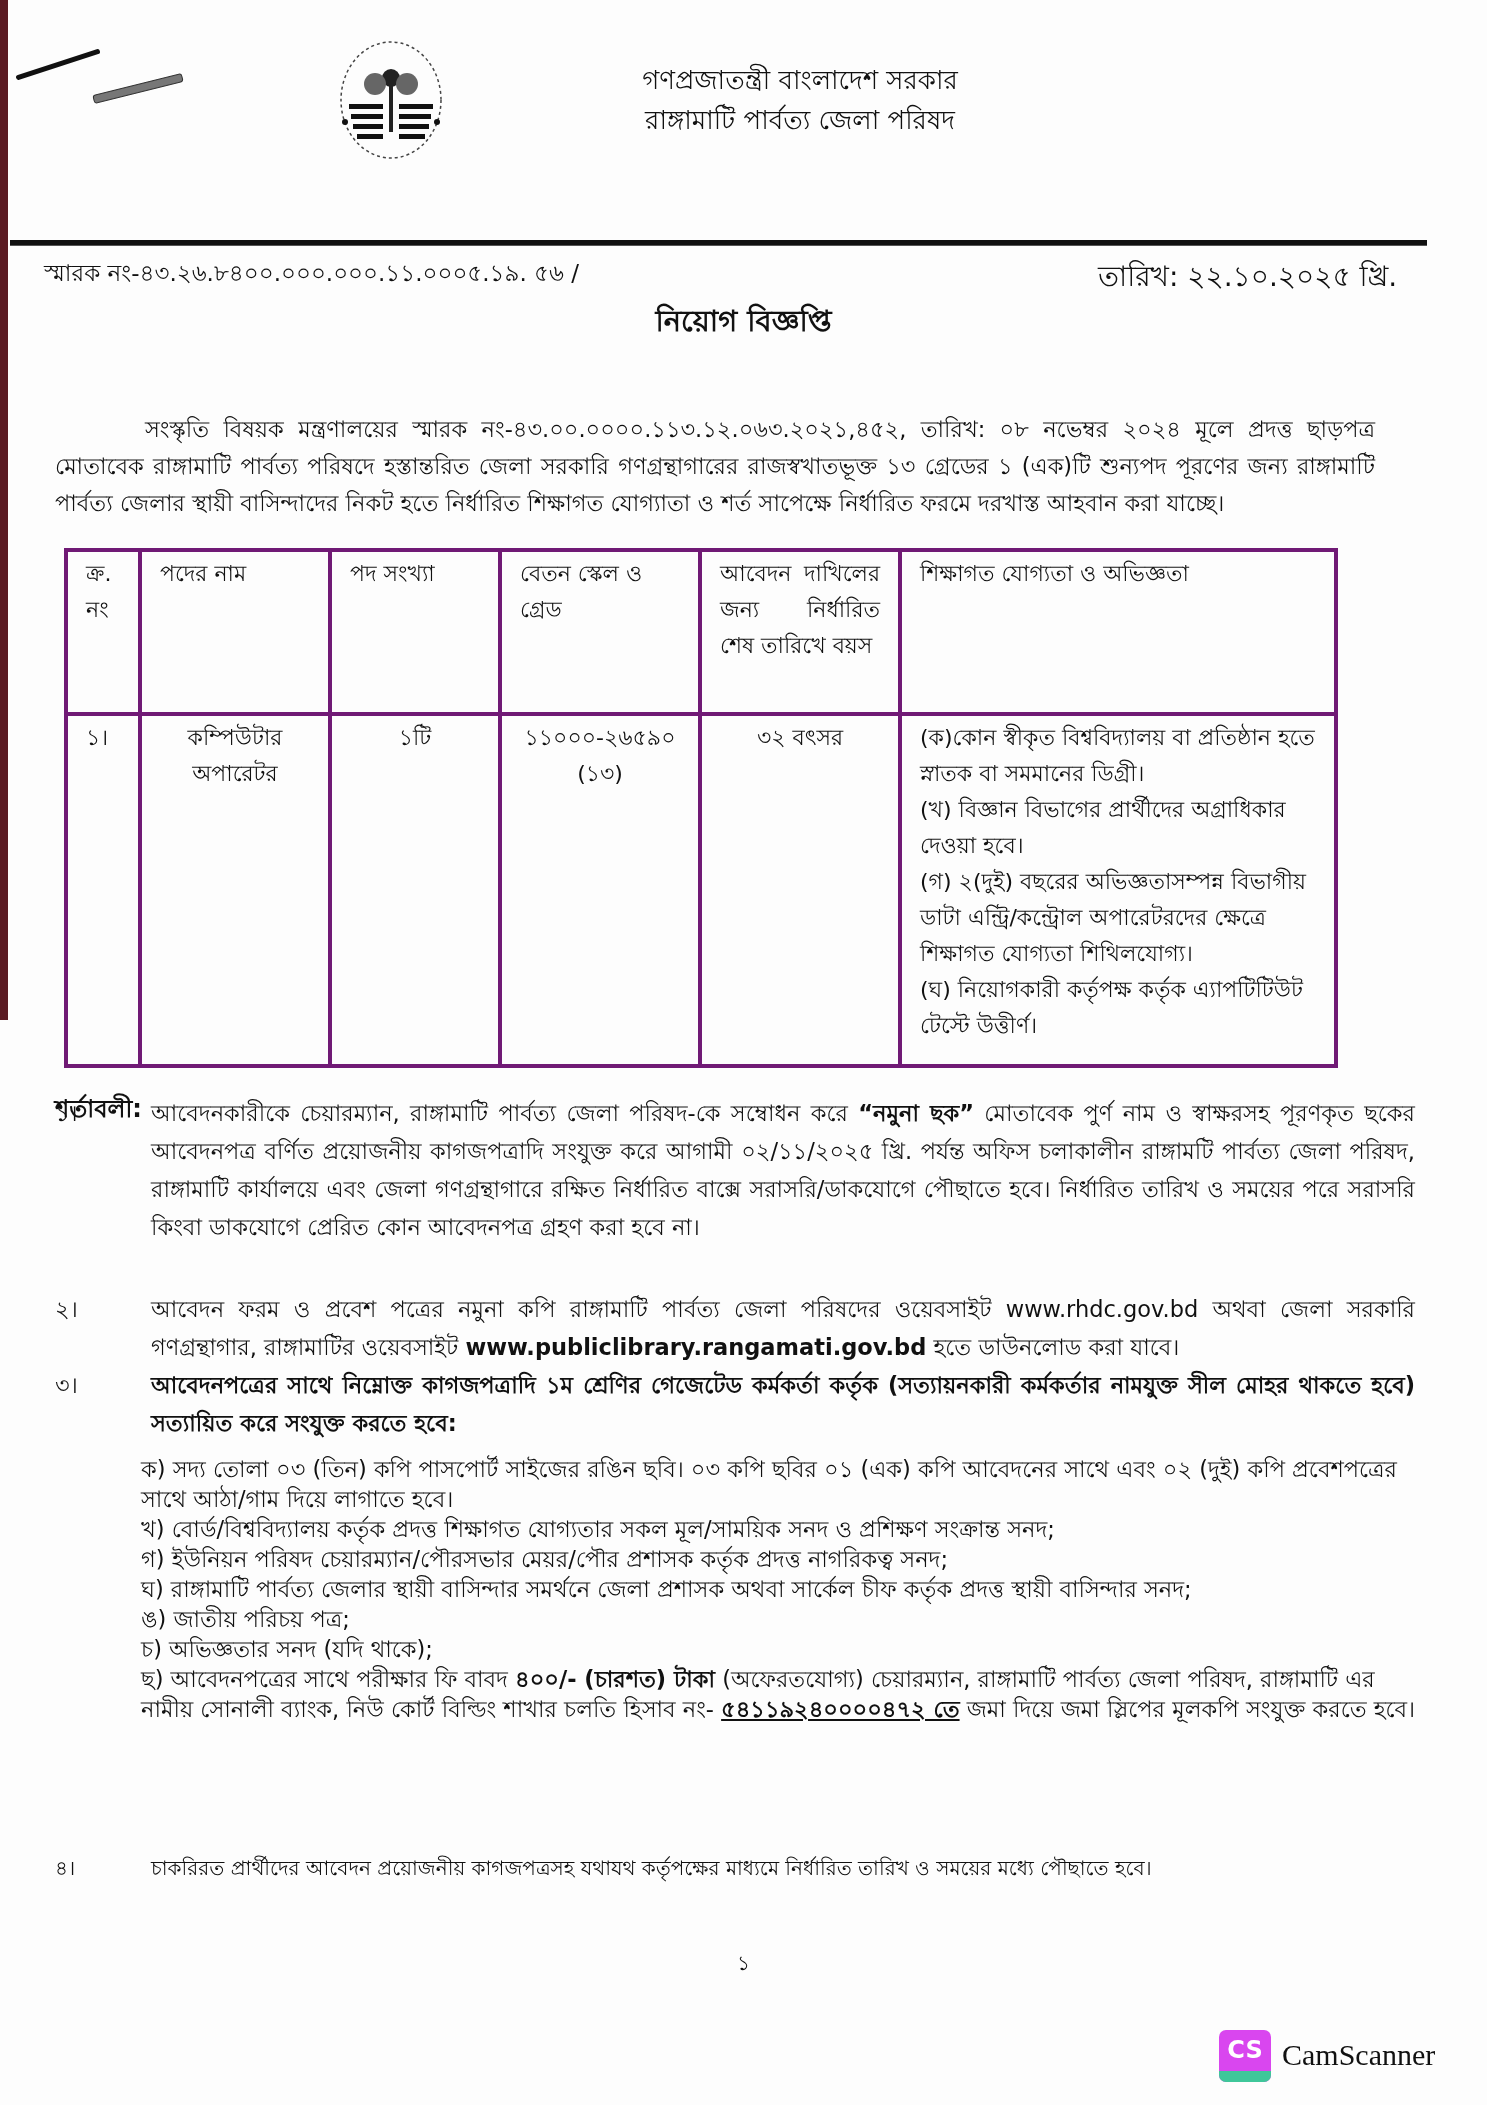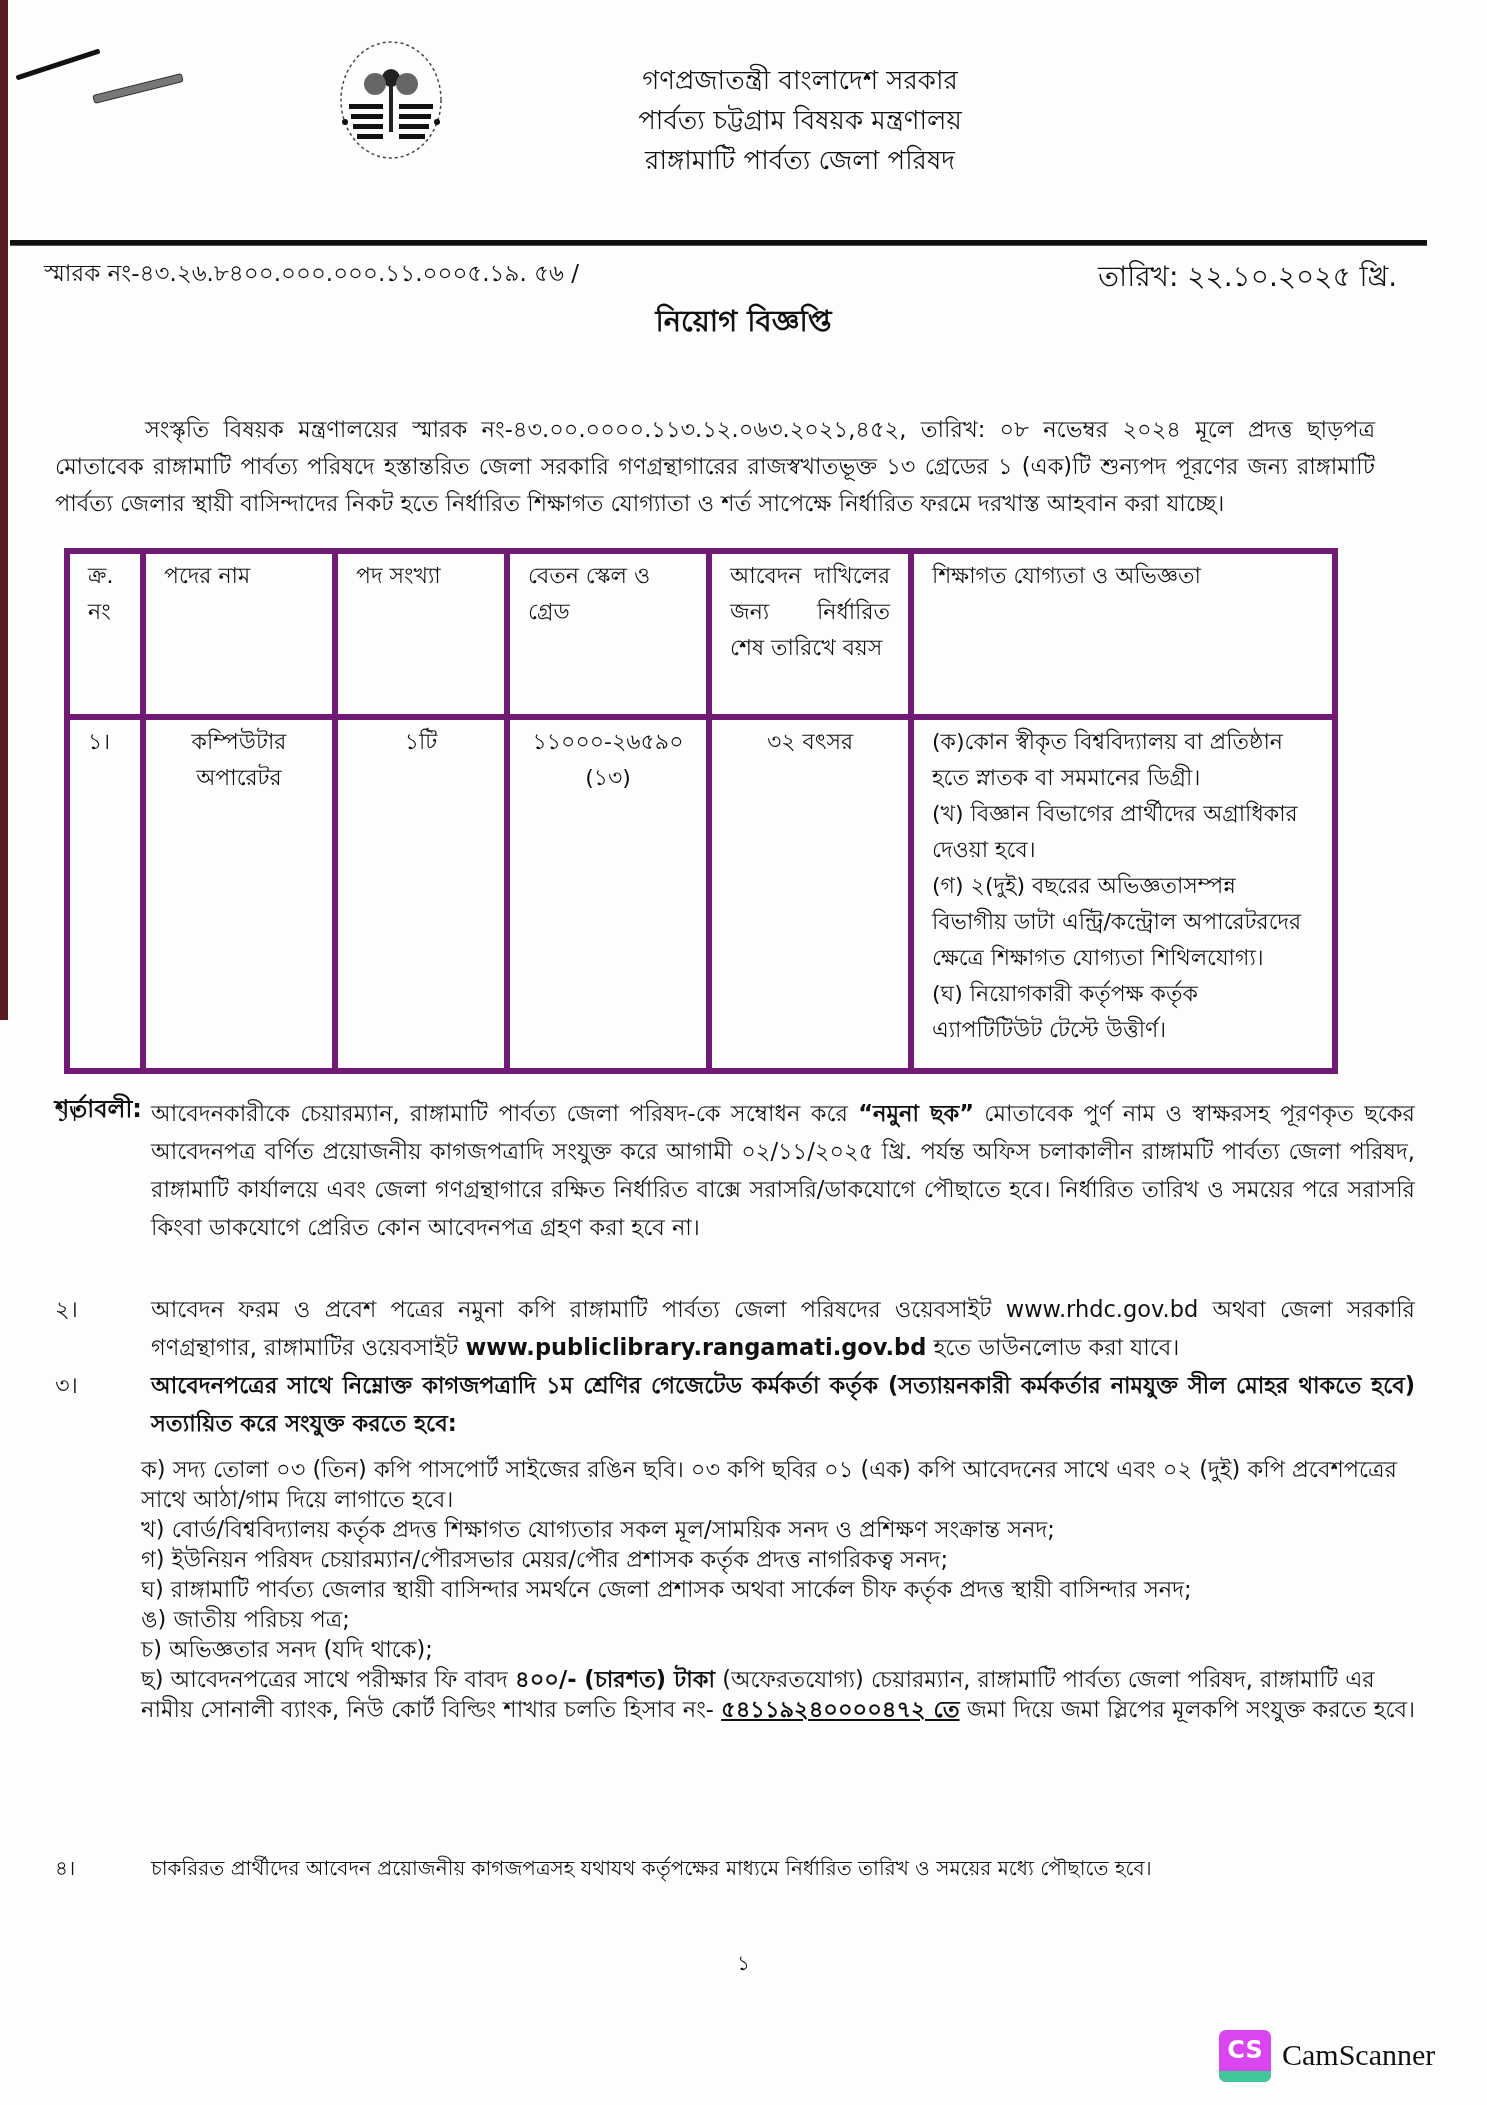--- a/index.html
+++ b/index.html
@@ -21,21 +21,21 @@
 
   .rule { position: absolute; left: 10px; right: 60px; top: 240px; height: 5px; background: #111; border-bottom: 1px solid #555; }
 
   .memo { position: absolute; left: 44px; top: 255px; font-size: 23px; }
   .date { position: absolute; left: 1098px; top: 255px; font-size: 28px; }
   .title { position: absolute; left: 0; width: 1487px; top: 298px; text-align: center; font-size: 29px; font-weight: bold; }
 
   .intro { position: absolute; left: 55px; top: 388px; width: 1320px; font-size: 22.5px; line-height: 37px; text-align: justify; text-indent: 90px; }
 
   table.posts { position: absolute; left: 64px; top: 548px; width: 1274px; border-collapse: collapse; font-size: 22px; }
-  table.posts th, table.posts td { border: 6px solid #701a75; vertical-align: top; text-align: left; font-weight: normal; padding: 4px 18px; line-height: 36px; }
+  table.posts th, table.posts td { border: 4px solid #701a75; vertical-align: top; text-align: left; font-weight: normal; padding: 4px 18px; line-height: 36px; }
   table.posts th { height: 152px; }
   table.posts td { height: 340px; }
   .c-center { text-align: center !important; }
   .col1 { width: 34px; } .col2 { width: 150px; margin-top: 40px; } .col3 { width: 130px; } .col4 { width: 160px; border-radius: 15px; } .col5 { width: 160px; }
   .qual-line { display: block; }
 
   .terms-title { position: absolute; left: 55px; top: 1062px; font-size: 24px; font-weight: bold; margin-top: 28px; }
   .term { position: absolute; left: 55px; width: 1360px; font-size: 22.5px; line-height: 38px; }
   .term .num { position: absolute; left: 0; top: 0; width: 40px; }
   .term .body { margin-left: 96px; text-align: justify; }
@@ -79,21 +79,20 @@
         <rect x="64" y="86" width="30" height="5"></rect>
         <rect x="64" y="96" width="26" height="5"></rect>
     </g>
     <circle cx="10" cy="84" r="3" fill="#111"></circle>
       <circle cx="102" cy="84" r="3" fill="#111"></circle>
   </svg>
 </div>
 
 <div class="header-text">
   <div class="header-line">গণপ্রজাতন্ত্রী বাংলাদেশ সরকার</div>
-  <div class="header-line">পার্বত্য চট্টগ্রাম বিষয়ক মন্ত্রণালয়</div>
   <div class="header-line">রাঙ্গামাটি পার্বত্য জেলা পরিষদ</div>
 </div>
 
 <div class="rule"></div>
 
 <div class="memo">স্মারক নং-৪৩.২৬.৮৪০০.০০০.০০০.১১.০০০৫.১৯. ৫৬ /</div>
 <div class="date">তারিখ: ২২.১০.২০২৫ খ্রি.</div>
 <div class="title">নিয়োগ বিজ্ঞপ্তি</div>
 
 <p class="intro">সংস্কৃতি বিষয়ক মন্ত্রণালয়ের স্মারক নং-৪৩.০০.০০০০.১১৩.১২.০৬৩.২০২১,৪৫২, তারিখ: ০৮ নভেম্বর ২০২৪ মূলে প্রদত্ত ছাড়পত্র মোতাবেক রাঙ্গামাটি পার্বত্য পরিষদে হস্তান্তরিত জেলা সরকারি গণগ্রন্থাগারের রাজস্বখাতভূক্ত ১৩ গ্রেডের ১ (এক)টি শুন্যপদ পূরণের জন্য রাঙ্গামাটি পার্বত্য জেলার স্থায়ী বাসিন্দাদের নিকট হতে নির্ধারিত শিক্ষাগত যোগ্যাতা ও শর্ত সাপেক্ষে নির্ধারিত ফরমে দরখাস্ত আহবান করা যাচ্ছে।</p>

